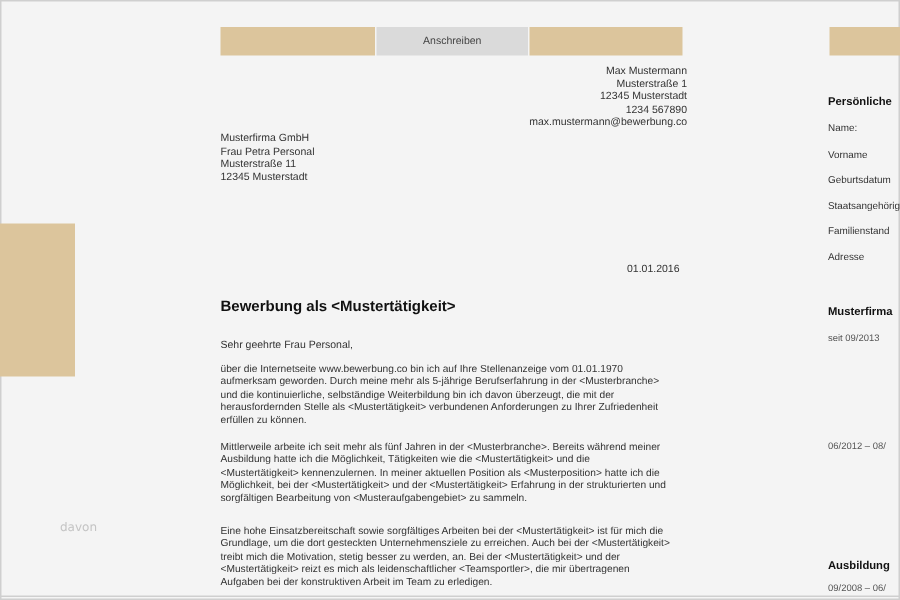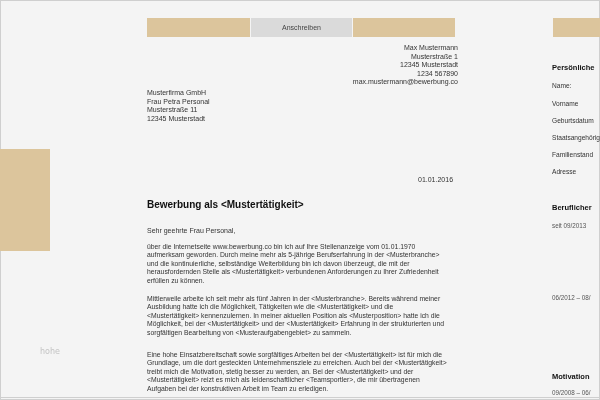--- a/index.html
+++ b/index.html
@@ -76,21 +76,21 @@
 </head>
 <body>
 
 <div class="frame"></div>
 
 <div class="tab beige" style="left:147px;width:103px;"></div>
 <div class="tab grey" style="left:251px;width:101px;">Anschreiben</div>
 <div class="tab beige" style="left:353px;width:102px;"></div>
 
 <div class="left-block"></div>
-<div class="blog">hohe</div>
+<div class="blog">davon</div>
 
 <div class="sender">
   <div>Max Mustermann</div>
   <div>Musterstraße 1</div>
   <div>12345 Musterstadt</div>
   <div>1234 567890</div>
   <div>max.mustermann@bewerbung.co</div>
 </div>
 
 <div class="recipient">
@@ -110,20 +110,20 @@
 
 <div class="right-tab"></div>
 <div class="rhead" style="top:63px;text-align:right;">Persönliche</div>
 <div class="rlabel" style="top:82px;">Name:</div>
 <div class="rlabel" style="top:100px;">Vorname</div>
 <div class="rlabel" style="top:117px;">Geburtsdatum</div>
 <div class="rlabel" style="top:134px;">Staatsangehörigkeit</div>
 <div class="rlabel" style="top:151px;">Familienstand</div>
 <div class="rlabel" style="top:168px;">Adresse</div>
 
-<div class="rhead" style="top:203px;">Beruflicher</div>
+<div class="rhead" style="top:203px;">Musterfirma</div>
 <div class="rdate" style="top:222px;">seit 09/2013</div>
 <div class="rdate" style="top:294px;">06/2012 – 08/</div>
 
-<div class="rhead" style="top:372px;">Motivation</div>
+<div class="rhead" style="top:372px;">Ausbildung</div>
 <div class="rdate" style="top:389px;">09/2008 – 06/</div>
 
 <div class="bottom-line"></div>
 
 </body></html>

